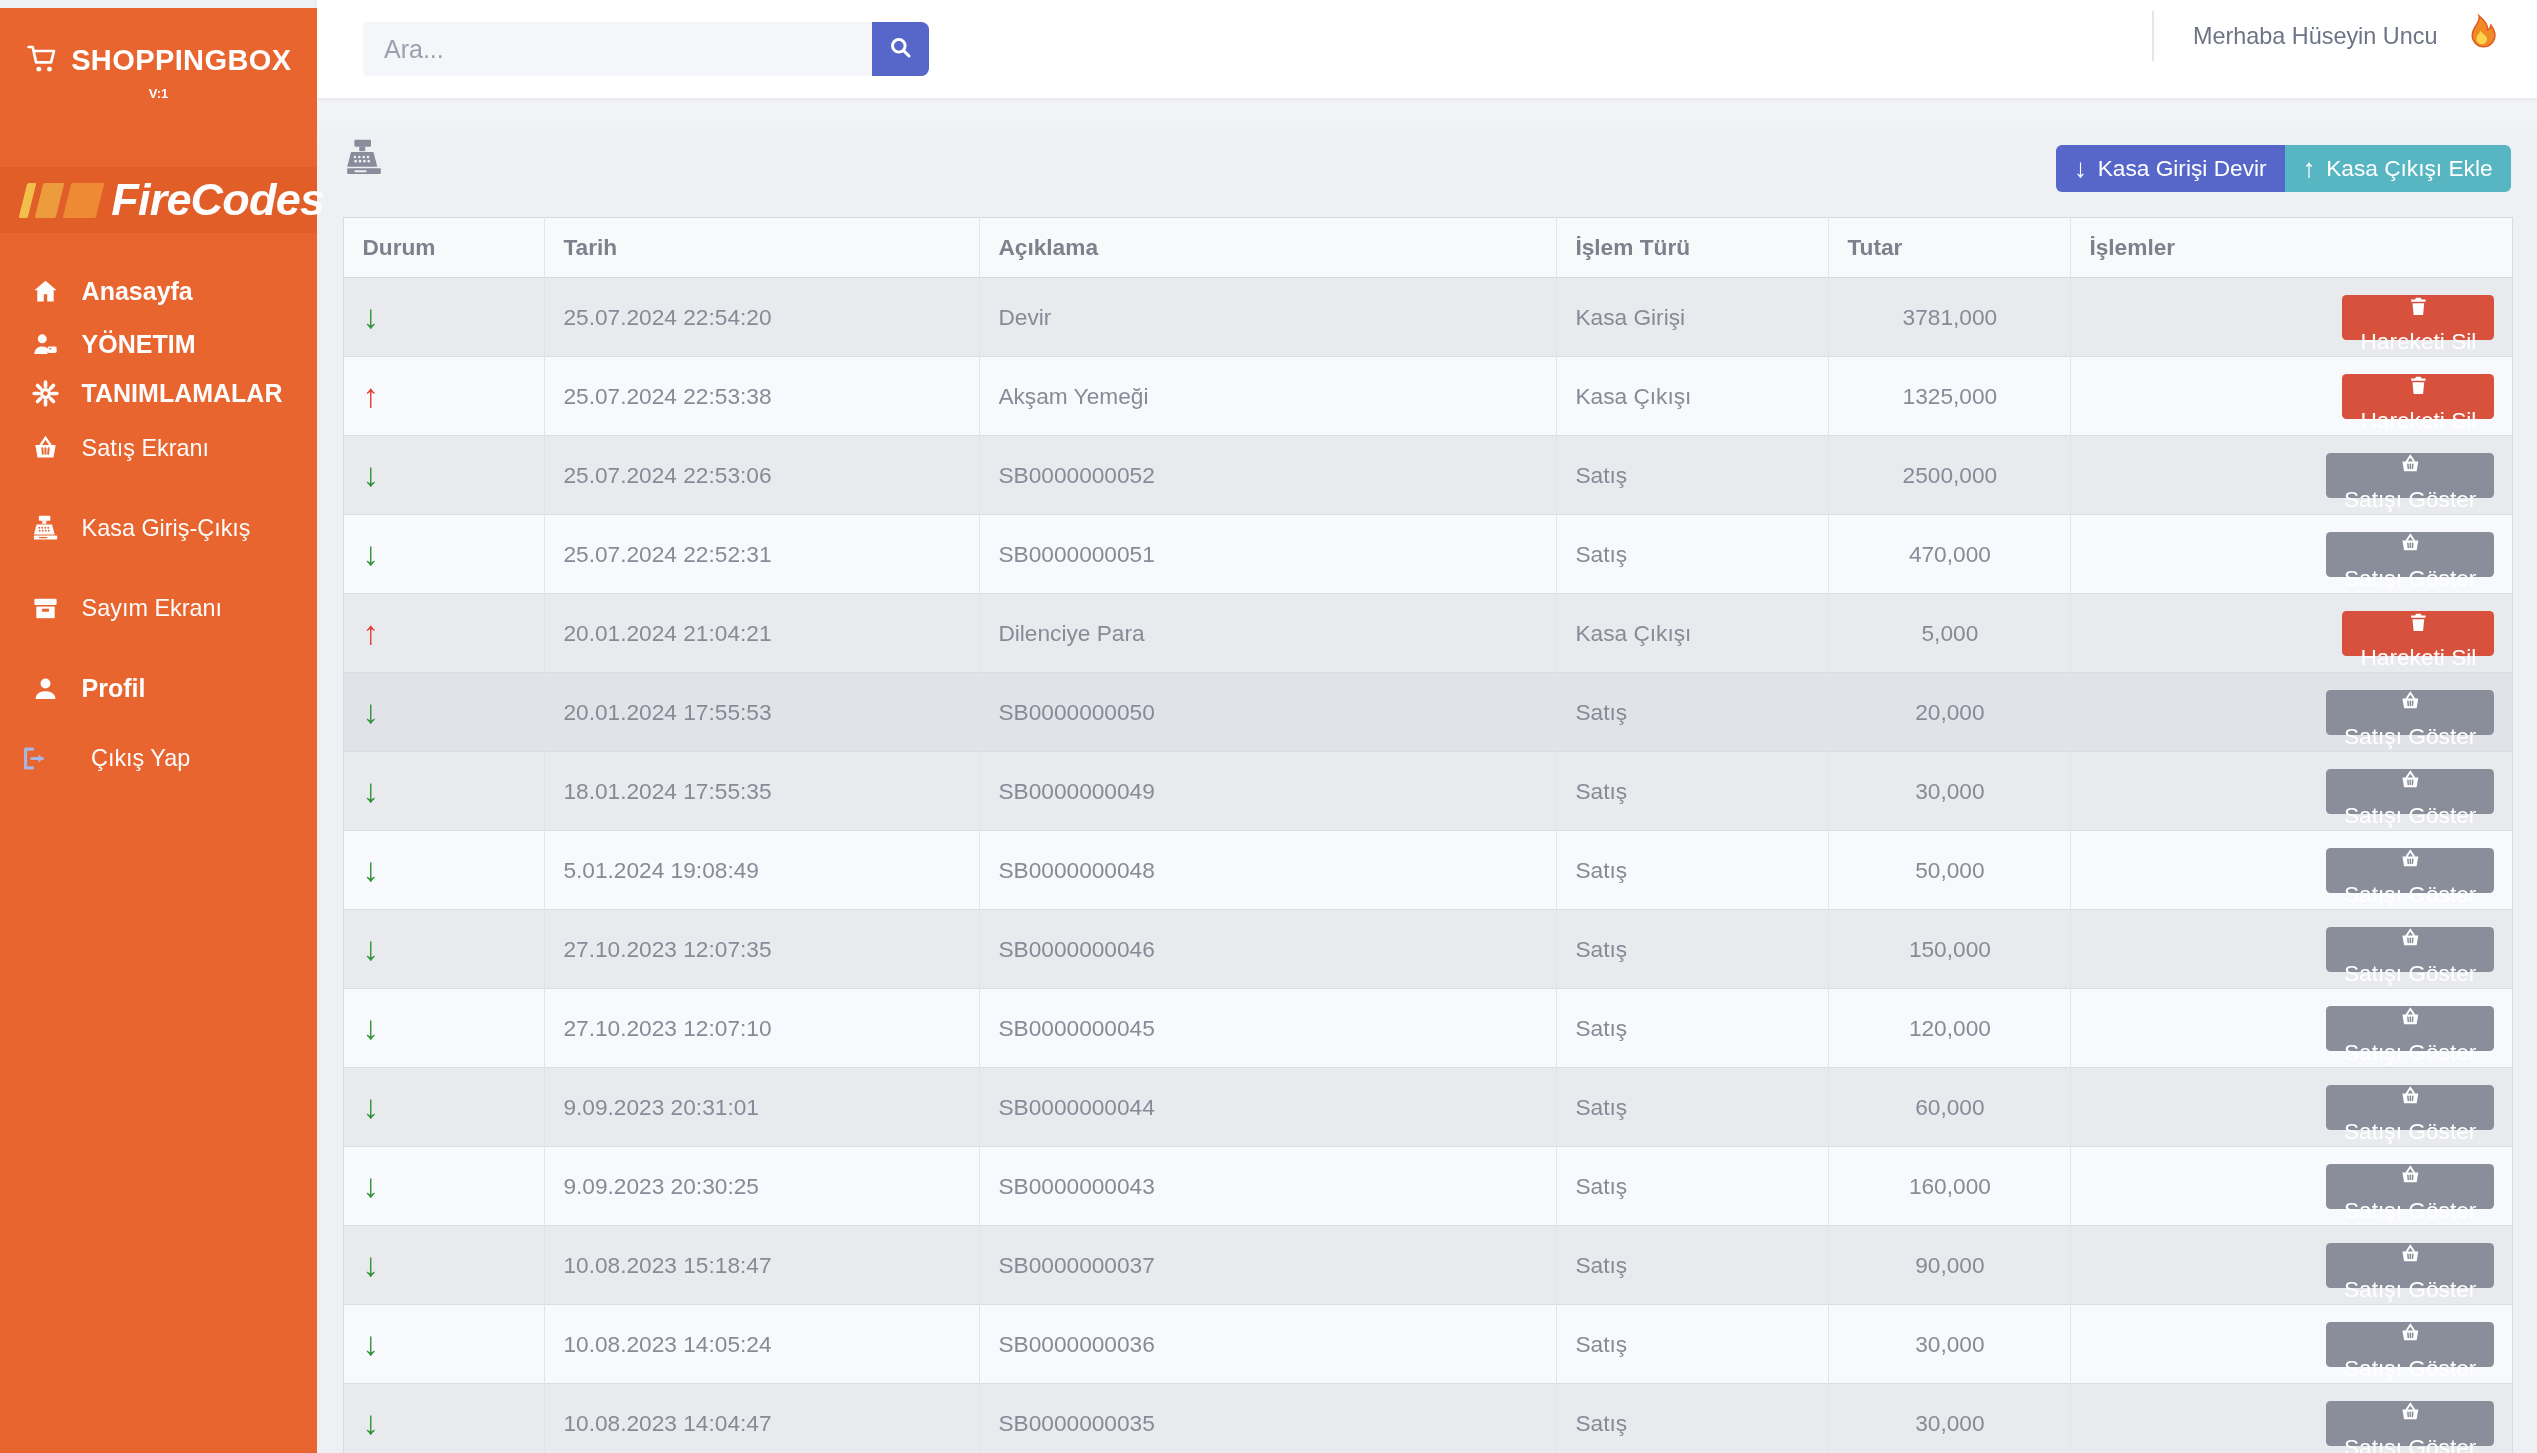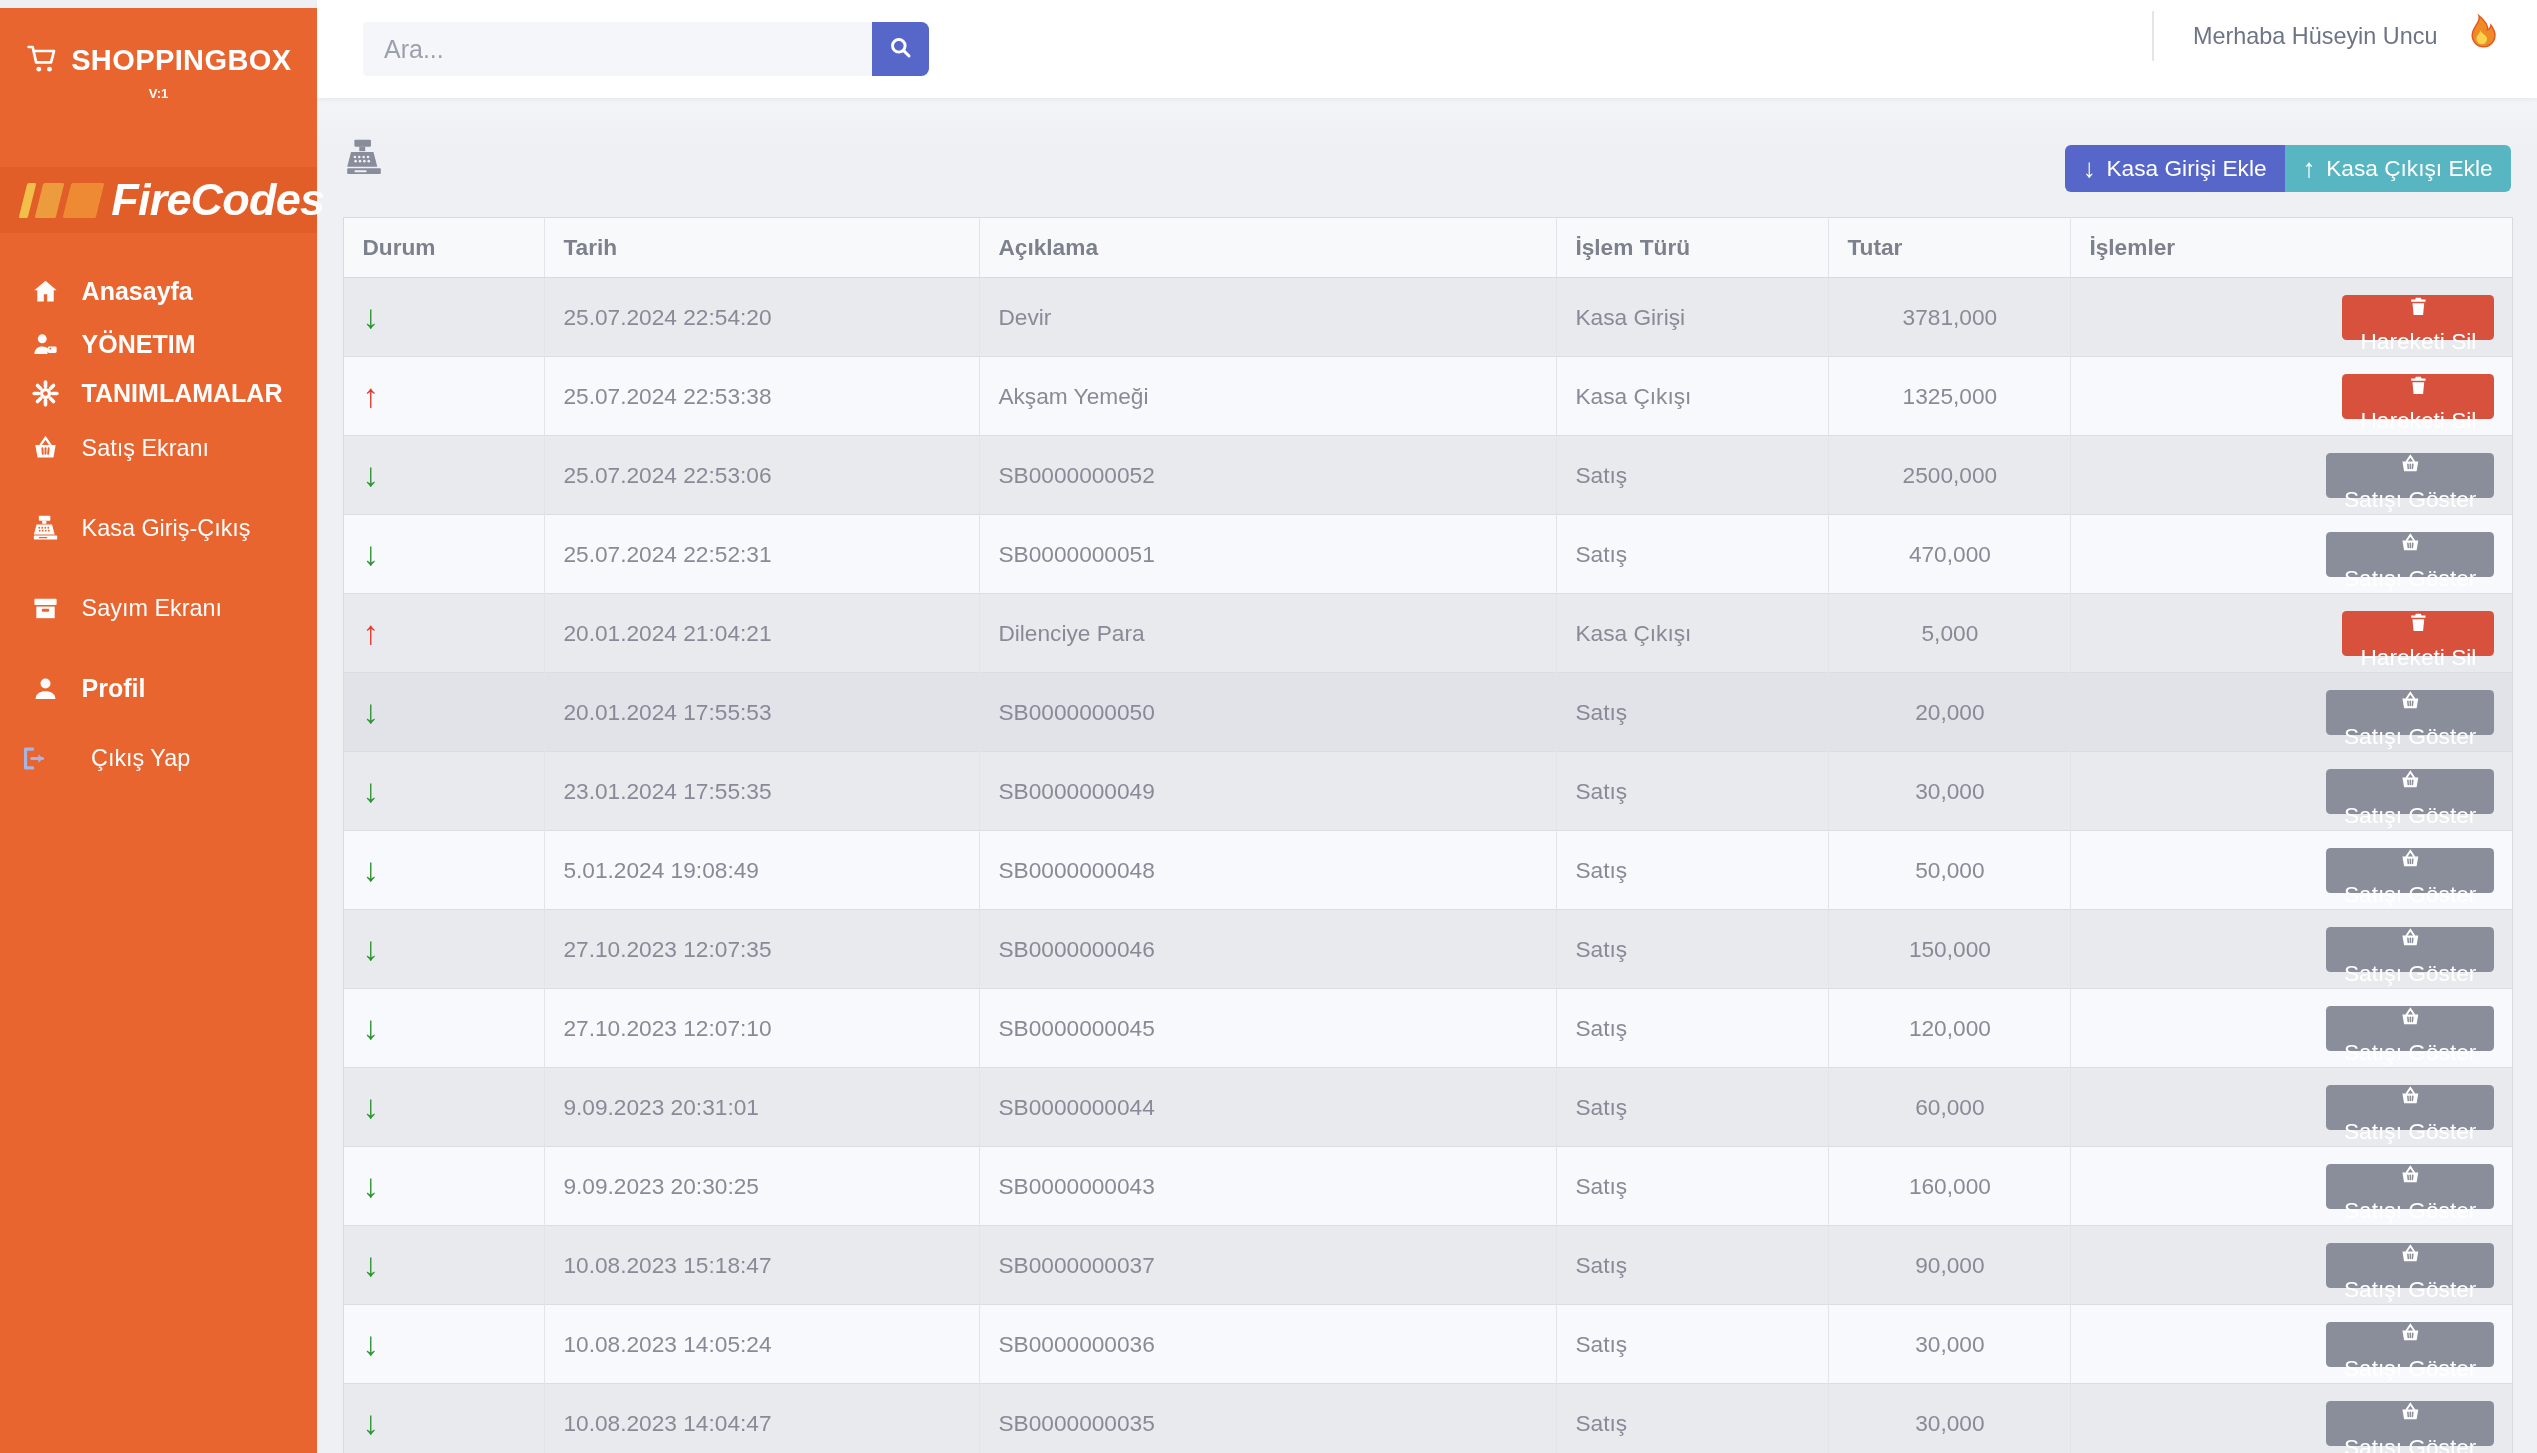--- a/index.html
+++ b/index.html
@@ -250,21 +250,21 @@
         </g>
         <rect x="2.4" y="17.8" width="19.2" height="3.4" rx="0.6"></rect>
         <rect x="6.5" y="19" width="7" height="1.1" fill="#EFF0F4" rx="0.5"></rect>
       </svg>
     </span>
   </div>
 
   <div class="head-buttons">
     <button class="btn-add btn-add-in" style="border-radius:6px 0 0 6px;">
       <span class="arrow">↓</span>
-      <span>Kasa Girişi Ekle</span>
+      <span>Kasa Girişi Devir</span>
     </button>
     <button class="btn-add btn-add-out" style="border-radius:0 6px 6px 0;">
       <span class="arrow">↑</span>
       <span>Kasa Çıkışı Ekle</span>
     </button>
   </div>
 
   <div class="table-wrap">
     <table>
       <colgroup>
@@ -392,21 +392,21 @@
                       <line x1="12" y1="11.8" x2="12" y2="16.4"></line>
                       <line x1="14.6" y1="11.8" x2="14.2" y2="16.4"></line>
                     </g>
                   </svg>
                 </span>
                 <span>Satışı Göster</span>
               </button></td>
           </tr>
           <tr class="row-dark">
             <td class="cell-durum"><span class="dir-in">↓</span></td>
-            <td>23.01.2024 17:55:35</td>
+            <td>18.01.2024 17:55:35</td>
             <td>SB0000000049</td>
             <td>Satış</td>
             <td class="cell-amount">30,000</td>
             <td class="cell-actions"><button class="row-btn btn-show">
                 <span style="display:flex;">
                   <svg width="22.7" height="22.7" viewBox="0 0 24 24">
                     <path fill="#fff" d="M3.6 9h16.8l-1.8 10.4H5.4z"></path>
                     <path fill="none" stroke="#fff" stroke-width="2" stroke-linecap="round" d="M8 9l4-5.8L16 9"></path>
                     <g stroke="#8A8E9A" stroke-width="1.6" stroke-linecap="round">
                       <line x1="9.4" y1="11.8" x2="9.8" y2="16.4"></line>

